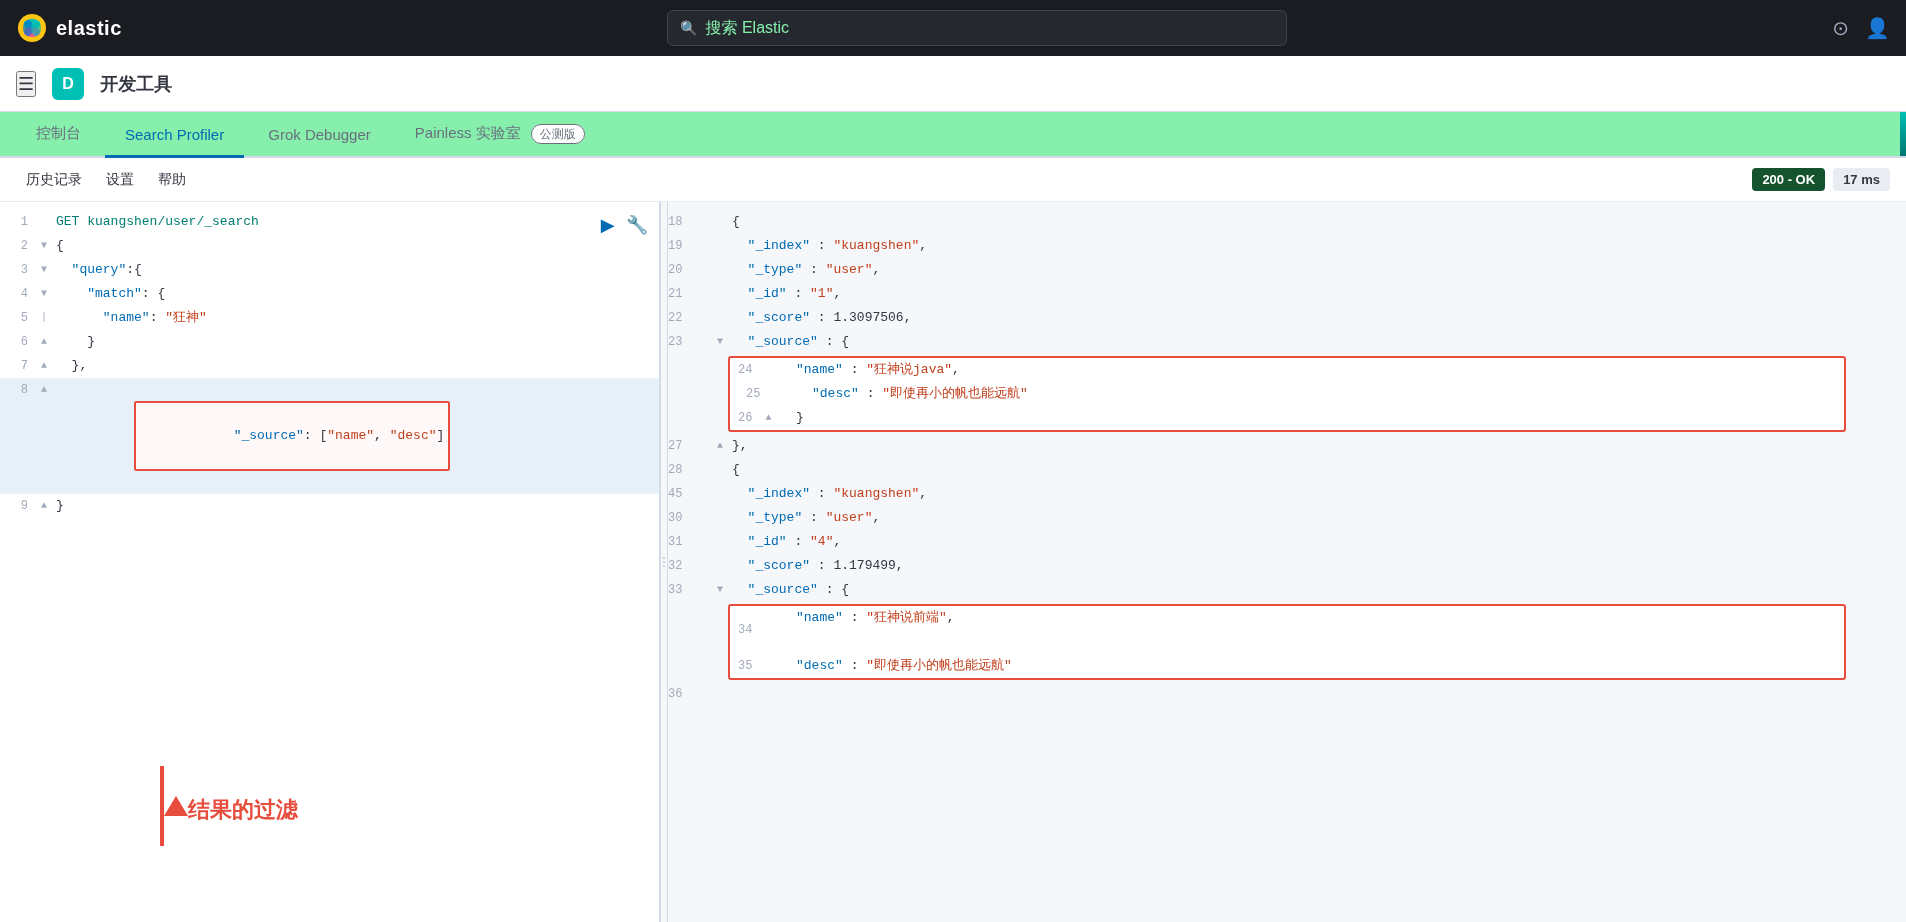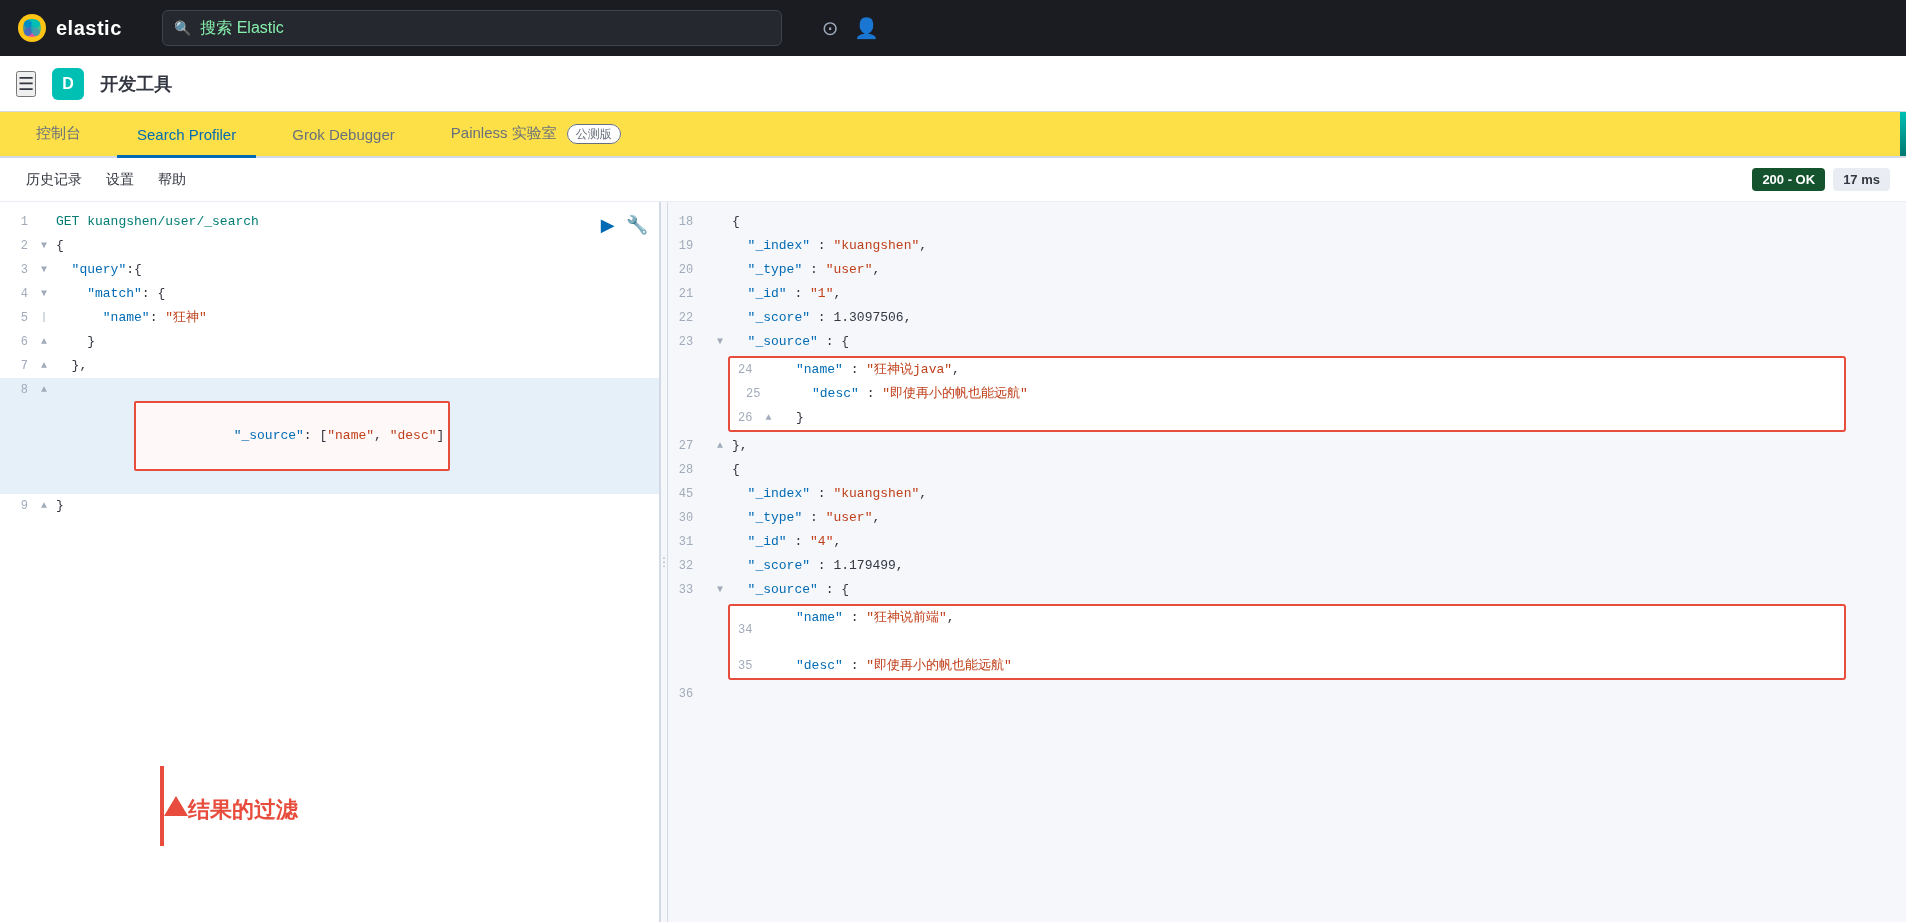--- a/index.html
+++ b/index.html
@@ -5,20 +5,21 @@
     * { box-sizing: border-box; margin: 0; padding: 0; }
     body { font-family: -apple-system, BlinkMacSystemFont, 'Segoe UI', sans-serif; background: #fff; color: #343741; }
 
     
     .top-nav {
       background: #1a1c21;
       height: 56px;
       display: flex;
       align-items: center;
       padding: 0 16px;
+      justify-content: space-between;
     }
     .top-nav-left { display: flex; align-items: center; gap: 12px; }
     .elastic-logo { display: flex; align-items: center; gap: 8px; }
     .logo-circle { width: 32px; height: 32px; }
     .logo-text { color: #fff; font-size: 20px; font-weight: 600; letter-spacing: 0.5px; }
     .search-bar {
       flex: 1;
       max-width: 620px;
       background: #25282f;
       border: 1px solid #404452;
@@ -50,26 +51,26 @@
       width: 32px; height: 32px;
       background: #00bfb3;
       border-radius: 6px;
       display: flex; align-items: center; justify-content: center;
       color: #fff; font-weight: 700; font-size: 16px;
     }
     .app-title { font-size: 18px; font-weight: 600; color: #343741; }
 
     
     .tab-bar {
-      background: #fde047;
+      background: #86efac;
       border-bottom: 2px solid #d3dae6;
       display: flex;
       align-items: flex-end;
       padding: 0 16px;
-      gap: 16px;
+      gap: 4px;
       position: relative;
     }
     .tab {
       padding: 12px 20px;
       font-size: 15px;
       cursor: pointer;
       color: #69707d;
       border-bottom: 3px solid transparent;
       margin-bottom: -2px;
       text-decoration: none;
@@ -247,21 +248,21 @@
     }
     .result-line {
       display: flex;
       align-items: flex-start;
       min-height: 22px;
       padding: 1px 0;
     }
     .result-line-number {
       width: 44px;
       min-width: 44px;
-      text-align: center;
+      text-align: left;
       padding-right: 8px;
       color: #a2abba;
       font-size: 12px;
       line-height: 22px;
       user-select: none;
     }
     .result-line-gutter {
       width: 16px;
       min-width: 16px;
       display: flex;

